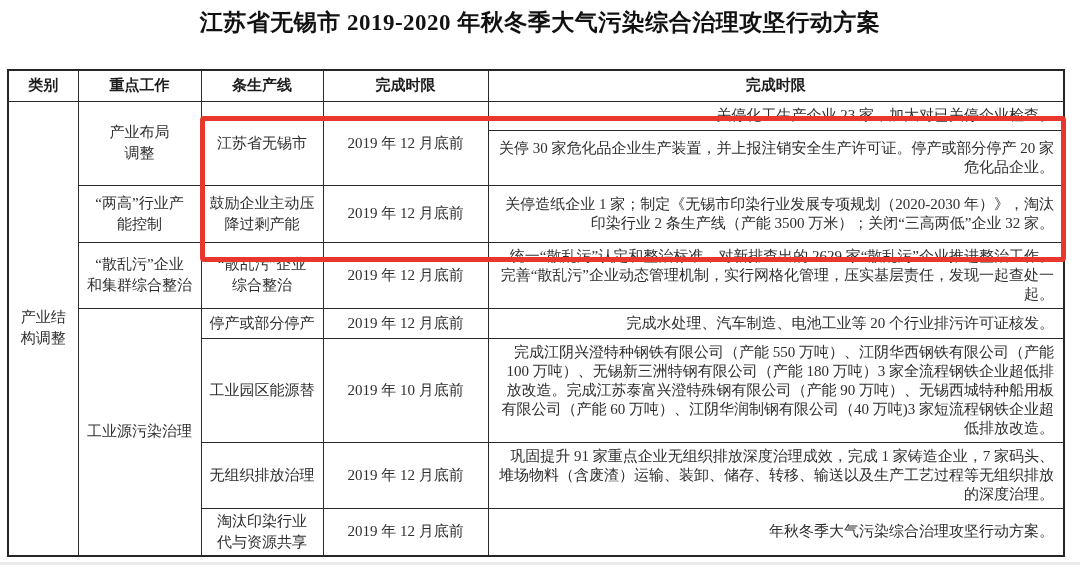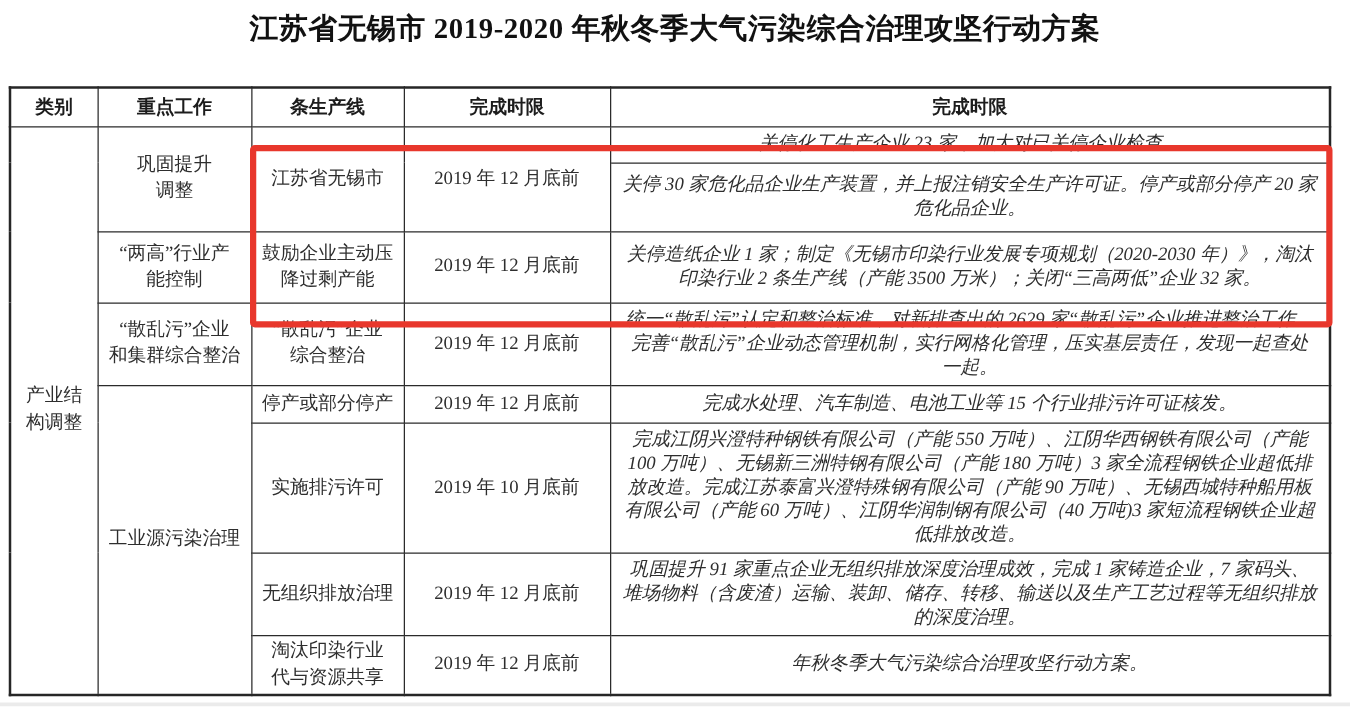--- a/index.html
+++ b/index.html
@@ -45,24 +45,23 @@
     color: #2e2e2e;
     vertical-align: middle;
   }
   td.center {
     text-align: center;
     white-space: pre-line;
     line-height: 21px;
     padding: 2px 4px;
   }
   td.measure {
-    text-align: center;
+    text-align: right;
     padding: 4px 9px;
     line-height: 19px;
-    font-style: italic;
   }
   .h-1a { height: 29px; }
   .h-1b { height: 55px; }
   .h-2  { height: 57px; }
   .h-3  { height: 56px; }
   .h-4  { height: 30px; }
   .h-5  { height: 104px; }
   .h-6  { height: 65px; }
   .h-7  { height: 47px; }
   .highlight-box {
@@ -101,21 +100,21 @@
       <th>重点工作</th>
       <th>条生产线</th>
       <th>完成时限</th>
       <th>完成时限</th>
     </tr>
   </thead>
   <tbody>
     <tr>
       <td class="center" rowspan="8">产业结
 构调整</td>
-      <td class="center" rowspan="2">巩固提升
+      <td class="center" rowspan="2">产业布局
 调整</td>
       <td class="center" rowspan="2">江苏省无锡市</td>
       <td class="center" rowspan="2">2019 年 12 月底前</td>
       <td class="measure h-1a">关停化工生产企业 23 家，加大对已关停企业检查。</td>
     </tr>
     <tr>
       <td class="measure h-1b">关停 30 家危化品企业生产装置，并上报注销安全生产许可证。停产或部分停产 20 家危化品企业。</td>
     </tr>
     <tr>
       <td class="center">“两高”行业产
@@ -130,24 +129,24 @@
 和集群综合整治</td>
       <td class="center">“散乱污”企业
 综合整治</td>
       <td class="center">2019 年 12 月底前</td>
       <td class="measure h-3">统一“散乱污”认定和整治标准，对新排查出的 2629 家“散乱污”企业推进整治工作。完善“散乱污”企业动态管理机制，实行网格化管理，压实基层责任，发现一起查处一起。</td>
     </tr>
     <tr>
       <td class="center" rowspan="4">工业源污染治理</td>
       <td class="center">停产或部分停产</td>
       <td class="center">2019 年 12 月底前</td>
-      <td class="measure h-4">完成水处理、汽车制造、电池工业等 15 个行业排污许可证核发。</td>
+      <td class="measure h-4">完成水处理、汽车制造、电池工业等 20 个行业排污许可证核发。</td>
     </tr>
     <tr>
-      <td class="center">实施排污许可</td>
+      <td class="center">工业园区能源替</td>
       <td class="center">2019 年 10 月底前</td>
       <td class="measure h-5">完成江阴兴澄特种钢铁有限公司（产能 550 万吨）、江阴华西钢铁有限公司（产能 100 万吨）、无锡新三洲特钢有限公司（产能 180 万吨）3 家全流程钢铁企业超低排放改造。完成江苏泰富兴澄特殊钢有限公司（产能 90 万吨）、无锡西城特种船用板有限公司（产能 60 万吨）、江阴华润制钢有限公司（40 万吨)3 家短流程钢铁企业超低排放改造。</td>
     </tr>
     <tr>
       <td class="center">无组织排放治理</td>
       <td class="center">2019 年 12 月底前</td>
       <td class="measure h-6">巩固提升 91 家重点企业无组织排放深度治理成效，完成 1 家铸造企业，7 家码头、堆场物料（含废渣）运输、装卸、储存、转移、输送以及生产工艺过程等无组织排放的深度治理。</td>
     </tr>
     <tr>
       <td class="center">淘汰印染行业

